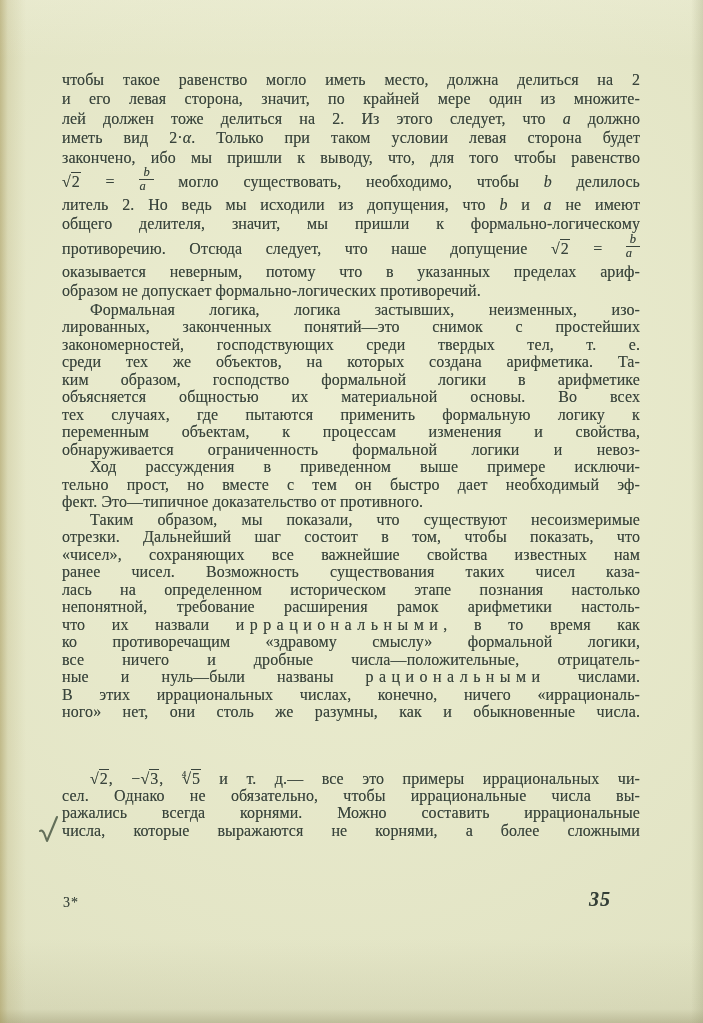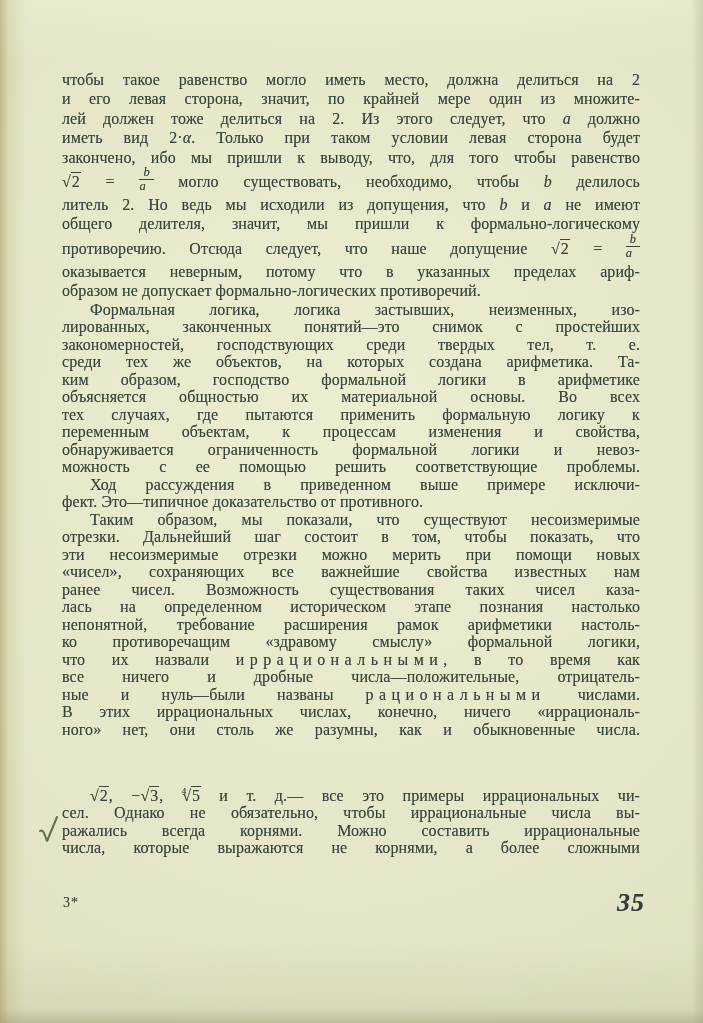--- a/index.html
+++ b/index.html
@@ -55,24 +55,23 @@
   }
   .fr .fn{display:block;border-bottom:1px solid #39443c;padding:0 4px 1px;}
   .fr .fd{display:block;padding-top:1px;}
   .sig{
     position:absolute;left:63px;top:895px;
     font-size:14px;color:#39443c;letter-spacing:1px;
     text-shadow:0 0 .5px rgba(57,68,60,.5);
   }
   .pgnum{
     position:absolute;left:589px;top:888px;
-    font-size:26px;font-style:italic;font-weight:bold;
+    font-size:20px;font-style:italic;font-weight:bold;
     color:#333e36;letter-spacing:1px;
     text-shadow:0 0 .5px rgba(57,68,60,.5);
-    margin-left:28px;
   }
   .check{
     position:absolute;left:37px;top:814px;width:24px;height:32px;
     opacity:.8;
   }
 </style>
 </head>
 <body>
 
 <div class="page">
@@ -91,32 +90,31 @@
       <div class="ln b1 end">образом не допускает формально-логических противоречий.</div>
       <div class="ln ind">Формальная логика, логика застывших, неизменных, изо-</div>
       <div class="ln">лированных, законченных понятий—это снимок с простейших</div>
       <div class="ln">закономерностей, господствующих среди твердых тел, т. е.</div>
       <div class="ln">среди тех же объектов, на которых создана арифметика. Та-</div>
       <div class="ln">ким образом, господство формальной логики в арифметике</div>
       <div class="ln">объясняется общностью их материальной основы. Во всех</div>
       <div class="ln">тех случаях, где пытаются применить формальную логику к</div>
       <div class="ln">переменным объектам, к процессам изменения и свойства,</div>
       <div class="ln">обнаруживается ограниченность формальной логики и невоз-</div>
-      <div class="ln">можность с ее помощью решить соответствующие проблемы.</div>
       <div class="ln ind">Ход рассуждения в приведенном выше примере исключи-</div>
+      <div class="ln">тельно прост, но вместе с тем он быстро дает необходимый эф-</div>
       <div class="ln end">фект. Это—типичное доказательство от противного.</div>
       <div class="ln ind">Таким образом, мы показали, что существуют несоизмеримые</div>
       <div class="ln">отрезки. Дальнейший шаг состоит в том, чтобы показать, что</div>
-      <div class="ln">эти несоизмеримые отрезки можно мерить при помощи новых</div>
       <div class="ln">«чисел», сохраняющих все важнейшие свойства известных нам</div>
       <div class="ln">ранее чисел. Возможность существования таких чисел каза-</div>
       <div class="ln">лась на определенном историческом этапе познания настолько</div>
       <div class="ln">непонятной, требование расширения рамок арифметики настоль-</div>
+      <div class="ln">что их назвали <span class="sp">иррациональными</span>, в то время как</div>
       <div class="ln">ко противоречащим «здравому смыслу» формальной логики,</div>
-      <div class="ln">что их назвали <span class="sp">иррациональными</span>, в то время как</div>
       <div class="ln">все ничего и дробные числа—положительные, отрицатель-</div>
       <div class="ln">ные и нуль—были названы <span class="sp">рациональными</span> числами.</div>
       <div class="ln">В этих иррациональных числах, конечно, ничего «иррациональ-</div>
       <div class="ln">ного» нет, они столь же разумны, как и обыкновенные числа.</div>
       <div class="ln ind fm2"><span class="rt">√<span class="ov">2</span></span>, −<span class="rt">√<span class="ov">3</span></span>, <span class="rt"><sup class="ix">4</sup>√<span class="ov">5</span></span> и т. д.— все это примеры иррациональных чи-</div>
       <div class="ln">сел. Однако не обязательно, чтобы иррациональные числа вы-</div>
       <div class="ln">ражались всегда корнями. Можно составить иррациональные</div>
       <div class="ln">числа, которые выражаются не корнями, а более сложными</div>
     </div>
 

